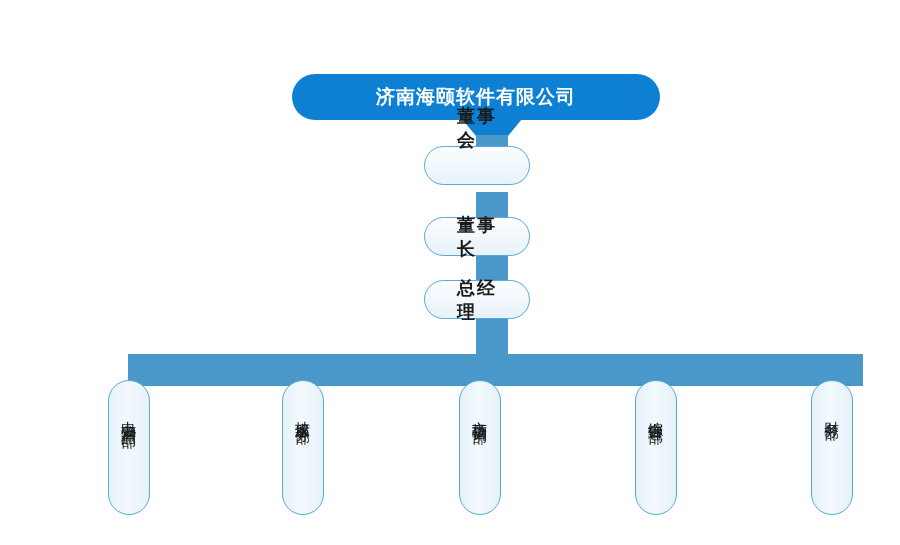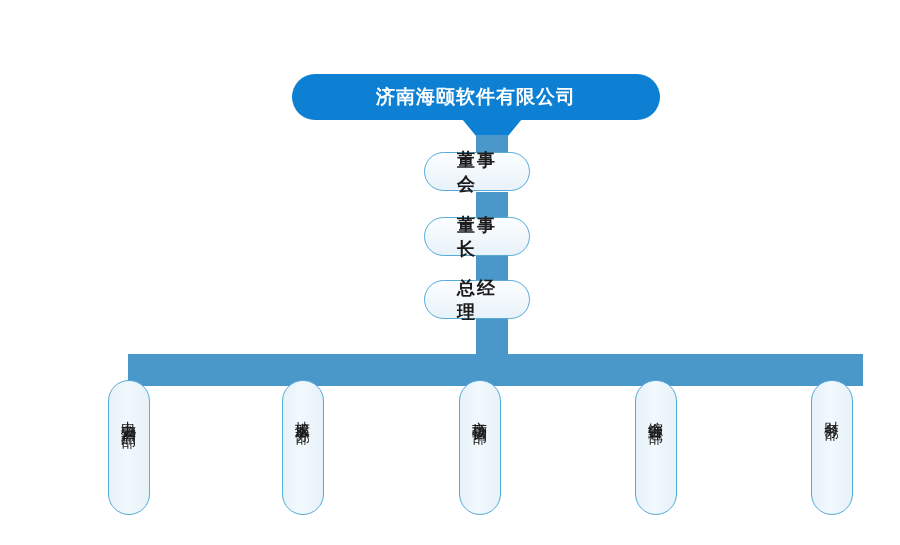--- a/index.html
+++ b/index.html
@@ -58,21 +58,21 @@
     border: 1.5px solid #58aad8;
     border-radius: 20px;
     display: flex; align-items: center; justify-content: center;
   }
   .chain-pill .label {
     color: #1b1b1b;
     font-size: 18px;
     font-weight: 600;
     letter-spacing: 2px;
   }
-  .pill-board   { top: 120px; }
+  .pill-board   { top: 114px; align-items: flex-end; }
   .pill-chair   { top: 185px; }
   .pill-gm      { top: 248px; }
   
   .dept-pill {
     position: absolute;
     top: 348px;
     width: 42px; height: 135px;
     background: linear-gradient(90deg, #e7f1f9 0%, #f2f9fd 45%, #e7f1f9 100%);
     border: 1.5px solid #58aad8;
     border-radius: 21px;

